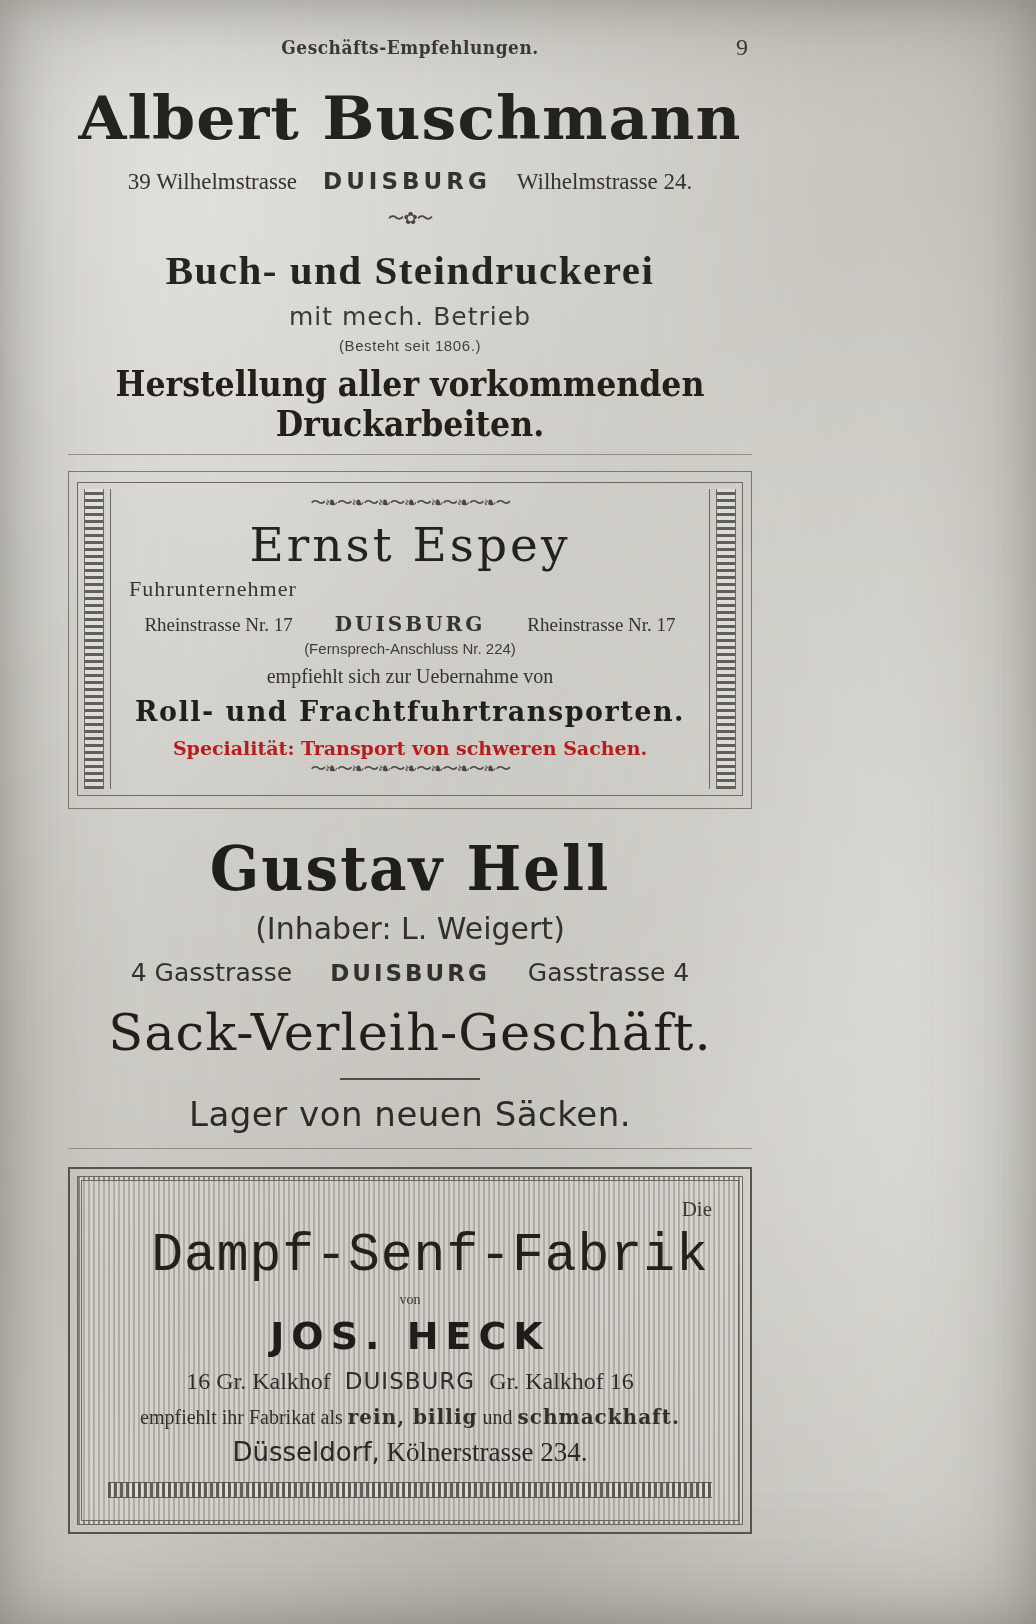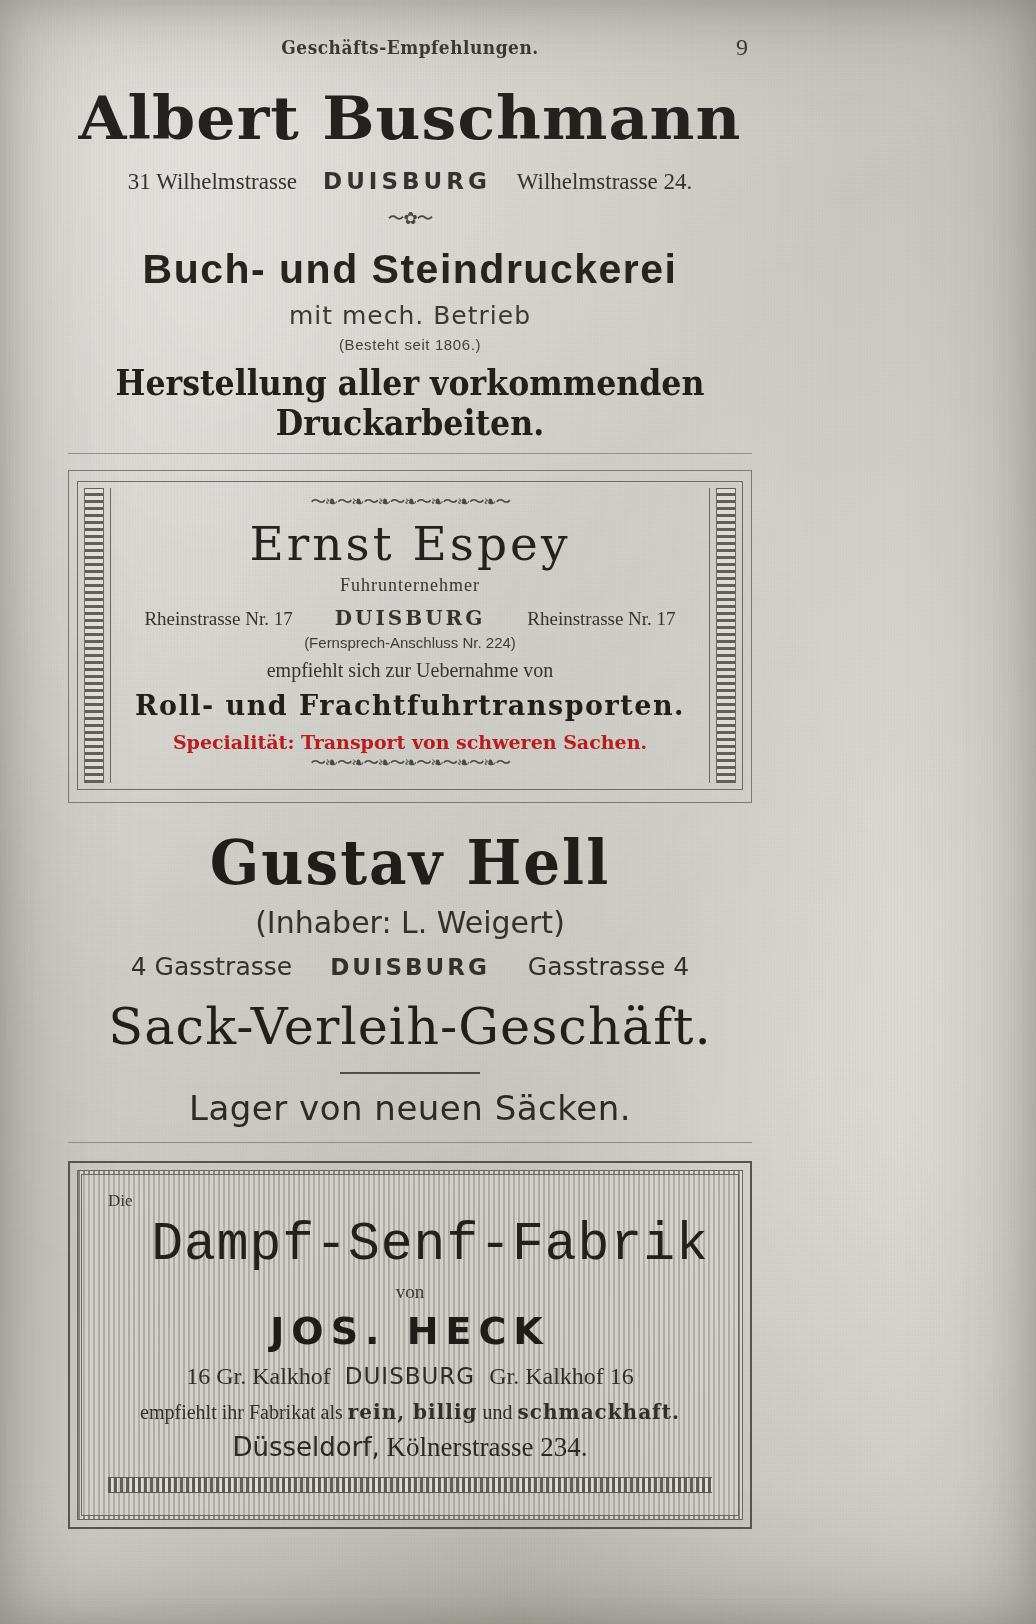--- a/index.html
+++ b/index.html
@@ -114,21 +114,21 @@
   }
   .swash {
     text-align: center;
     margin-top: 12px;
     font-size: 17px;
     letter-spacing: -1px;
     color: #4b4842;
   }
   .headline-sans {
     text-align: center;
-    font-family: Liberation Sans, sans-serif;
+    font-family: Liberation Serif, serif;
     font-weight: 700;
     font-size: 41px;
     letter-spacing: 1.5px;
     color: #26241f;
     margin-top: 16px;
   }
   .sub-mech {
     text-align: center;
     font-family: "DejaVu Sans", sans-serif;
     font-size: 25px;
@@ -197,23 +197,22 @@
   }
   .espey-name {
     text-align: center;
     font-family: "DejaVu Serif", serif;
     font-size: 47px;
     letter-spacing: 3px;
     color: #24221e;
     margin-top: 2px;
   }
   .espey-role {
-    text-align: center;
-    font-family: "Liberation Serif", serif;
-    font-size: 18px;
+    font-family: "Liberation Serif", serif;
+    font-size: 22px;
     letter-spacing: 1px;
     color: #37352f;
     margin-top: 4px;
   }
   .espey-addr {
     display: flex;
     justify-content: center;
     align-items: baseline;
     gap: 42px;
     margin-top: 10px;
@@ -325,38 +324,38 @@
     padding: 3px;
     background:
       repeating-linear-gradient(90deg, rgba(80,77,70,0.55) 0px, rgba(80,77,70,0.55) 2px, rgba(255,255,255,0.25) 2px, rgba(255,255,255,0.25) 5px);
   }
   .heck-inner {
     background: rgba(208,206,199,0.55);
     border: 1px solid #6a675f;
     padding: 16px 26px 22px 26px;
   }
   .heck-die {
-    text-align: left;
-    font-family: "Liberation Serif", serif;
-    font-size: 17px;
+    text-align: right;
+    font-family: "Liberation Serif", serif;
+    font-size: 21px;
     color: #3a3832;
   }
   .heck-title {
     text-align: center;
     font-family: Liberation Mono, monospace;
     font-size: 53px;
     letter-spacing: 1px;
     color: #232119;
     margin-top: 4px;
     padding-left: 40px;
   }
   .heck-von {
     text-align: center;
     font-family: "Liberation Serif", serif;
-    font-size: 19px;
+    font-size: 14px;
     color: #3a3832;
     margin-top: 6px;
   }
   .heck-name {
     text-align: center;
     font-family: "DejaVu Sans", sans-serif;
     font-weight: 700;
     font-size: 38px;
     letter-spacing: 7px;
     color: #1f1d19;
@@ -416,21 +415,21 @@
 <div class="page">
 
   <div class="running-head">
     <div class="running-title">Geschäfts-Empfehlungen.</div>
     <div class="folio">9</div>
   </div>
 
   <div class="ad">
     <div class="buschmann-name">Albert Buschmann</div>
     <div class="addr-line">
-      <span>31 Wilhelmstrasse</span>
+      <span>39 Wilhelmstrasse</span>
       <span class="addr-city">DUISBURG</span>
       <span>Wilhelmstrasse 24.</span>
     </div>
     <div class="swash">〜✿〜</div>
     <div class="headline-sans">Buch- und Steindruckerei</div>
     <div class="sub-mech">mit mech. Betrieb</div>
     <div class="tiny-note">(Besteht seit 1806.)</div>
     <div class="fat-line">Herstellung aller vorkommenden Druckarbeiten.</div>
   </div>
 

